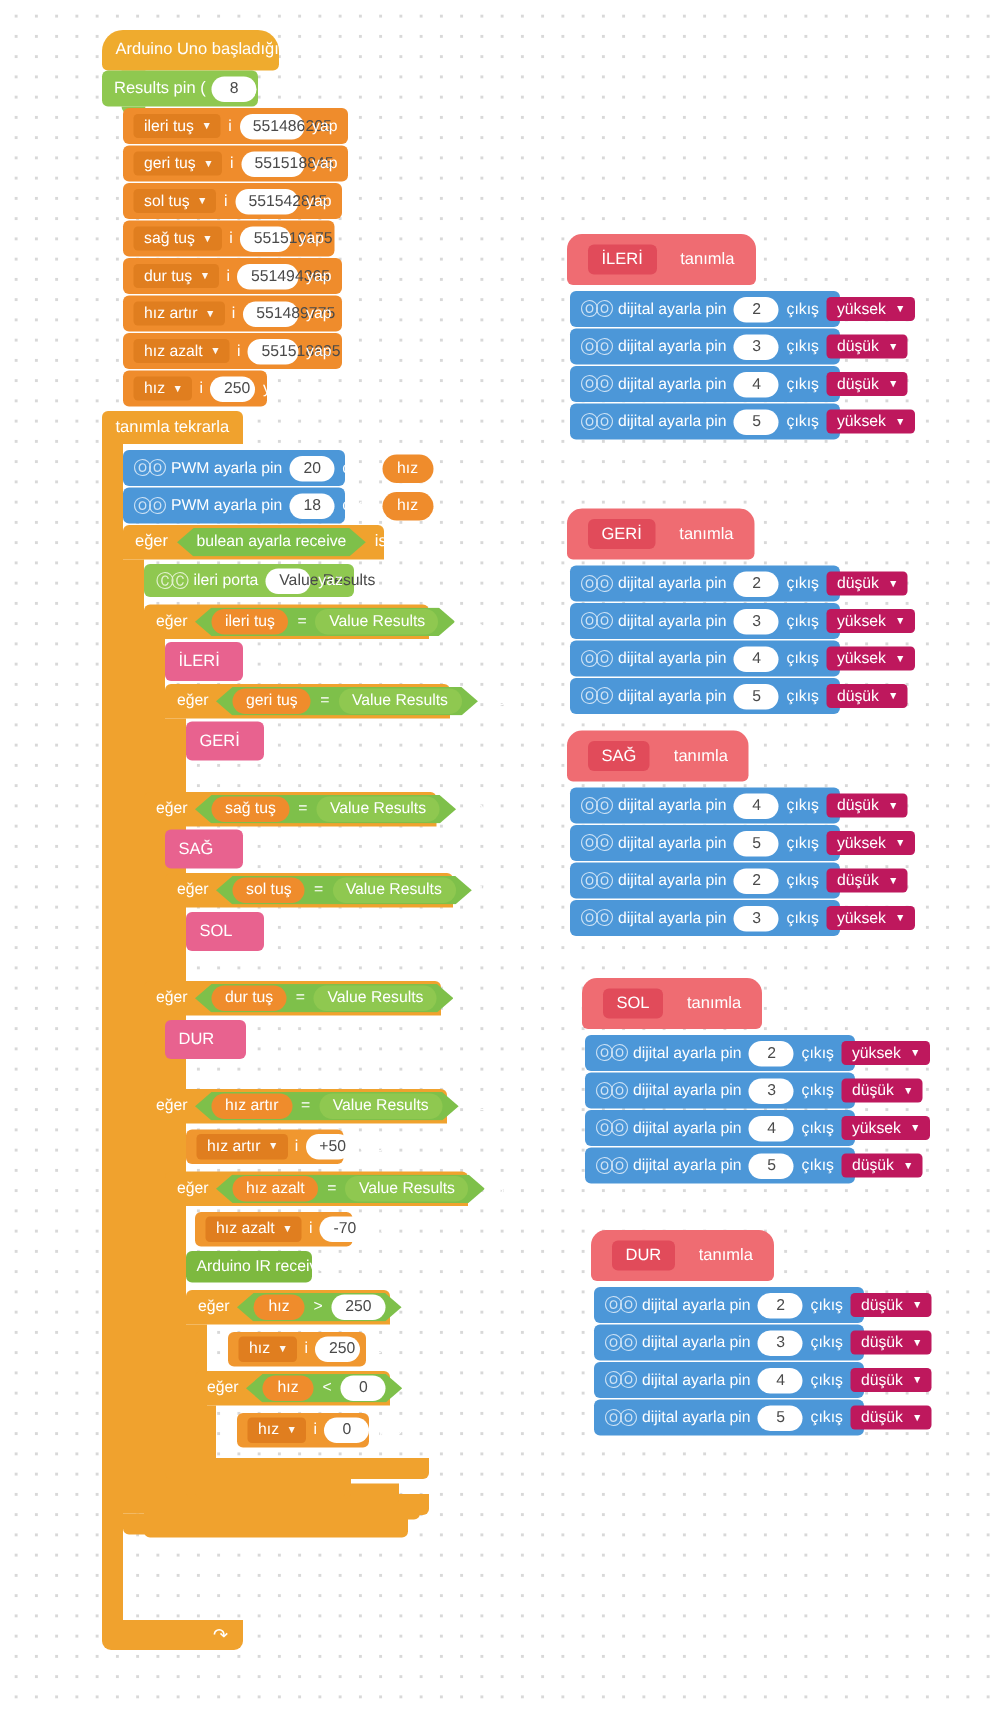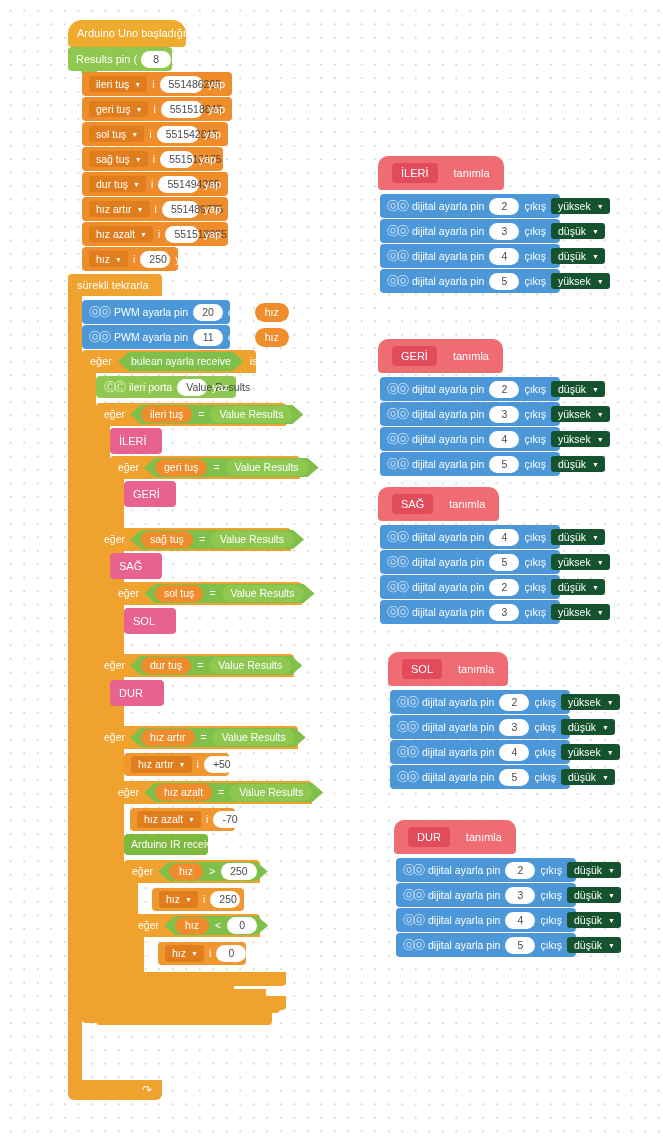--- a/index.html
+++ b/index.html
@@ -38,21 +38,21 @@
 
   
   .oval{background:#ffffff;color:#4a4a4a;border-radius:11px;
      padding:2px 9px;font-size:10.5px;line-height:13px;min-width:12px;
      text-align:center;display:inline-block;}
   
   .dd{background:#e07e1f;border-radius:3px;padding:3px 6px 3px 7px;
      font-size:10.5px;line-height:12px;display:flex;align-items:center;gap:5px;}
   .dd .car{font-size:7px;line-height:7px;opacity:.95;}
   
-  .dd-b{background:#14532d;border-radius:3px;padding:3px 6px 3px 7px;
+  .dd-b{background:#be185d;border-radius:3px;padding:3px 6px 3px 7px;
      font-size:10.5px;line-height:12px;display:flex;align-items:center;gap:6px;}
   .dd-b .car{font-size:7px;line-height:7px;}
 
   
   .pill{background:#ef8c2c;border-radius:11px;padding:3px 10px;
      font-size:10.5px;line-height:13px;display:inline-block;}
   .pill-g{background:#8fc850;border-radius:11px;padding:3px 10px;
      font-size:10.5px;line-height:13px;display:inline-block;}
   .hexshape{height:22px;display:flex;align-items:center;gap:7px;padding:0 16px;
     background:#7ec04a;
@@ -179,21 +179,21 @@
           </div>
           <span class="lbl" style="font-size: 10.5px;">i</span>
           <span class="oval">250</span>
           <span class="lbl" style="font-size: 10.5px;">yap</span>
         </div>
       </div>
     </div>
 
   <div class="blk c-ctrl" style="left:68px;top:274px;width:94px;height:22px;border-radius:4px 4px 0 0;">
     <div class="row" style="padding:0 9px;">
-      <span class="lbl">sürekli tekrarla</span>
+      <span class="lbl">tanımla tekrarla</span>
     </div>
   </div>
 
   <div class="blk c-ctrl" style="left:68px;top:296px;width:14px;height:784px;border-radius:0;"></div>
 
   <div class="blk c-ctrl" style="left:68px;top:1080px;width:94px;height:20px;border-radius:0 0 6px 6px;">
     <div class="row" style="justify-content:flex-end;padding:0 10px;">
       <span class="loopicon">↷</span>
     </div>
   </div>
@@ -205,21 +205,21 @@
           <span class="lbl" style="font-size: 10.5px;">PWM ayarla pin</span>
           <span class="oval">20</span>
           <span class="lbl" style="font-size: 10.5px;">çıkış</span>
           <span class="pill">hız</span>
         </div>
       </div>
       <div class="blk c-blue" style="left: 82px; top: 325px; width: 148px; height: 24px;">
         <div class="row" style="padding: 0px 7px; gap: 5px;">
           <span class="inf">ⓞⓞ</span>
           <span class="lbl" style="font-size: 10.5px;">PWM ayarla pin</span>
-          <span class="oval">11</span>
+          <span class="oval">18</span>
           <span class="lbl" style="font-size: 10.5px;">çıkış</span>
           <span class="pill">hız</span>
         </div>
       </div>
     </div>
 
   <div class="blk c-ctrl" style="left:82px;top:350px;width:174px;height:23px;border-radius:4px 4px 0 0;">
     <div class="row" style="padding:0 8px;gap:6px;">
       <span class="lbl">eğer</span>
       <span class="hexshape" style="height:19px;padding:0 13px;">

